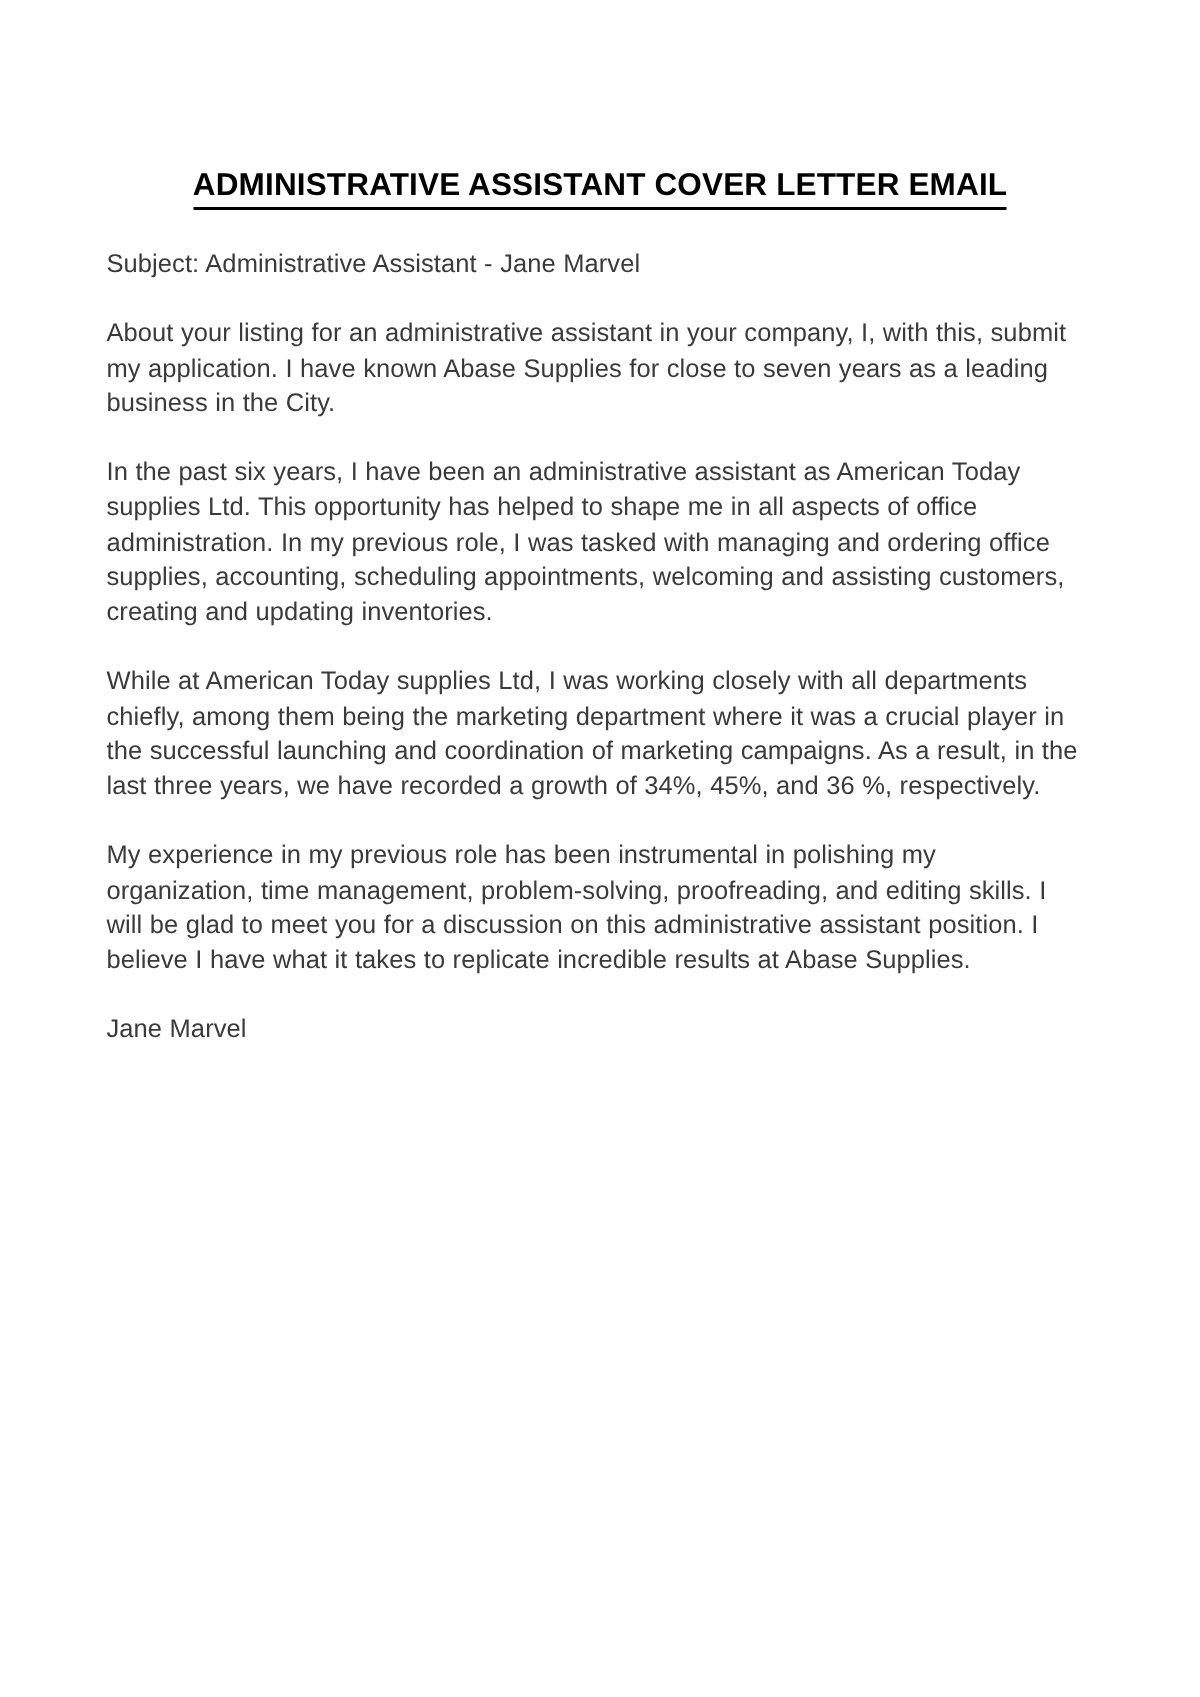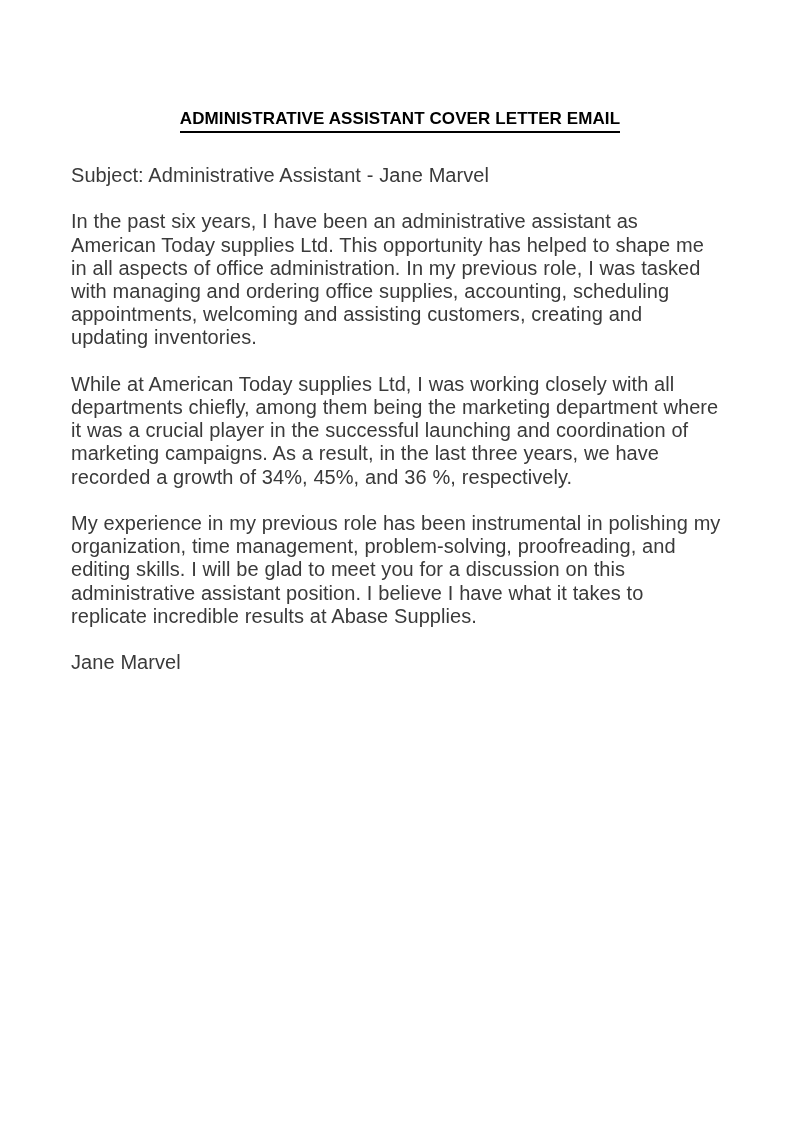--- a/index.html
+++ b/index.html
@@ -20,41 +20,41 @@
   }
 
   .doc-title {
     position: absolute;
     left: 0;
     right: 0;
     top: 98px;
     text-align: center;
     font-family: "Liberation Sans", "DejaVu Sans", sans-serif;
     font-weight: bold;
-    font-size: 17px;
+    font-size: 21px;
     letter-spacing: 0.1px;
     color: #000000;
     line-height: 1.15;
   }
   .doc-title span.title-text {
     display: inline-block;
     border-bottom: 2.2px solid #000000;
     padding-bottom: 2px;
   }
 
   .body-block {
     position: absolute;
     left: 71px;
     top: 164px;
     width: 652px;
   }
 
   .para {
     font-family: "Liberation Sans", "DejaVu Sans", sans-serif;
-    font-size: 20px;
+    font-size: 17px;
     line-height: 23.2px;
     color: #3a3a3a;
     text-align: left;
     margin: 0 0 23.2px 0;
     letter-spacing: 0.05px;
     word-spacing: 0.2px;
   }
   .para:last-child {
     margin-bottom: 16px;
   }
@@ -64,20 +64,21 @@
 
 <div class="page">
 
   <h1 class="doc-title"><span class="title-text">ADMINISTRATIVE ASSISTANT COVER LETTER EMAIL</span></h1>
 
   <div class="body-block">
 
     <p class="para">Subject: Administrative Assistant - Jane Marvel</p>
 
 
+    <p class="para">About your listing for an administrative assistant in your company, I, with this, submit my application. I have known Abase Supplies for close to seven years as a leading business in the City.</p>
 
     <p class="para">In the past six years, I have been an administrative assistant as American Today supplies Ltd. This opportunity has helped to shape me in all aspects of office administration. In my previous role, I was tasked with managing and ordering office supplies, accounting, scheduling appointments, welcoming and assisting customers, creating and updating inventories.</p>
 
     <p class="para">While at American Today supplies Ltd, I was working closely with all departments chiefly, among them being the marketing department where it was a crucial player in the successful launching and coordination of marketing campaigns. As a result, in the last three years, we have recorded a growth of 34%, 45%, and 36 %, respectively.</p>
 
     <p class="para">My experience in my previous role has been instrumental in polishing my organization, time management, problem-solving, proofreading, and editing skills. I will be glad to meet you for a discussion on this administrative assistant position. I believe I have what it takes to replicate incredible results at Abase Supplies.</p>
 
 
     <p class="para">Jane Marvel</p>
 

